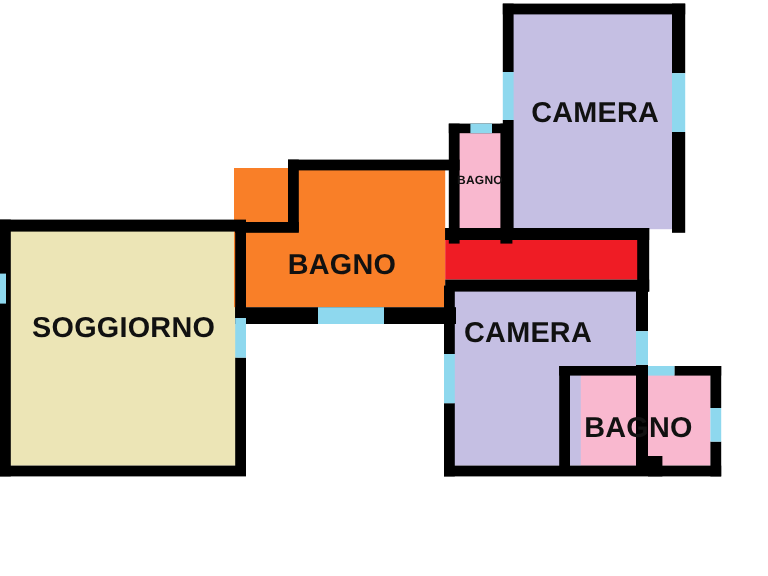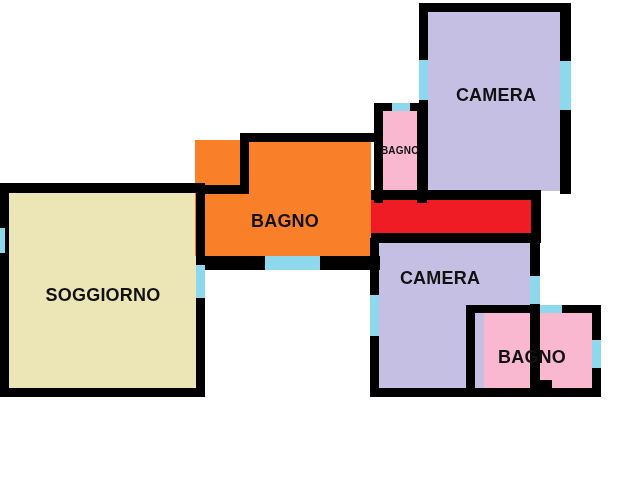--- a/index.html
+++ b/index.html
@@ -25,21 +25,21 @@
   .room-label {
     position: absolute;
     color: #111111;
     font-weight: bold;
     font-family: "Liberation Sans", sans-serif;
     white-space: nowrap;
     text-align: center;
     line-height: 1;
     letter-spacing: 0.2px;
   }
-  .label-lg { font-size: 18px; }
+  .label-lg { font-size: 24px; }
   .label-sm { font-size: 10px; }
 </style>
 </head>
 <body>
 
 <div id="floorplan-canvas" style="background: rgb(255, 255, 255); width: 640px; height: 480px;">
     <div class="shape" title="SOGGIORNO" style="left: 8px; top: 192px; width: 190px; height: 196px; background: rgb(236, 229, 182);"></div>
     <div class="shape" title="CUCINA" style="left: 195px; top: 140px; width: 176px; height: 116px; background: rgb(249, 127, 40);"></div>
     <div class="shape" title="BAGNO" style="left: 382px; top: 110px; width: 36px; height: 85px; background: rgb(249, 184, 207);"></div>
     <div class="shape" title="CAMERA" style="left: 427px; top: 10px; width: 134px; height: 181px; background: rgb(197, 191, 227);"></div>
@@ -81,19 +81,19 @@
     <div class="shape" style="left: 0px; top: 228px; width: 5px; height: 25px; background: rgb(142, 216, 238);"></div>
     <div class="shape" style="left: 196px; top: 265px; width: 9px; height: 33px; background: rgb(142, 216, 238);"></div>
     <div class="shape" style="left: 265px; top: 256px; width: 55px; height: 14px; background: rgb(142, 216, 238);"></div>
     <div class="shape" style="left: 392px; top: 103px; width: 18px; height: 8px; background: rgb(142, 216, 238);"></div>
     <div class="shape" style="left: 419px; top: 60px; width: 9px; height: 40px; background: rgb(142, 216, 238);"></div>
     <div class="shape" style="left: 560px; top: 61px; width: 11px; height: 49px; background: rgb(142, 216, 238);"></div>
     <div class="shape" style="left: 370px; top: 295px; width: 9px; height: 41px; background: rgb(142, 216, 238);"></div>
     <div class="shape" style="left: 530px; top: 276px; width: 10px; height: 28px; background: rgb(142, 216, 238);"></div>
     <div class="shape" style="left: 540px; top: 305px; width: 22px; height: 8px; background: rgb(142, 216, 238);"></div>
     <div class="shape" style="left: 592px; top: 340px; width: 9px; height: 28px; background: rgb(142, 216, 238);"></div>
-    <div class="room-label label-lg" style="left: 103px; top: 295px; transform: translate(-50%, -50%); color: rgb(17, 17, 17); text-align: center;">SOGGIORNO</div>
+    <div class="room-label label-lg" style="left: 103px; top: 274px; transform: translate(-50%, -50%); color: rgb(17, 17, 17); text-align: center;">SOGGIORNO</div>
     <div class="room-label label-lg" style="left: 285px; top: 221px; transform: translate(-50%, -50%); color: rgb(17, 17, 17);">BAGNO</div>
     <div class="room-label label-sm" style="left: 400px; top: 151px; transform: translate(-50%, -50%); color: rgb(17, 17, 17);">BAGNO</div>
     <div class="room-label label-lg" style="left: 496px; top: 95px; transform: translate(-50%, -50%); color: rgb(17, 17, 17);">CAMERA</div>
     <div class="room-label label-lg" style="left: 440px; top: 278px; transform: translate(-50%, -50%); color: rgb(17, 17, 17);">CAMERA</div>
     <div class="room-label label-lg" style="left: 532px; top: 357px; transform: translate(-50%, -50%); color: rgb(17, 17, 17);">BAGNO</div>
   </div>
 
 </body></html>

